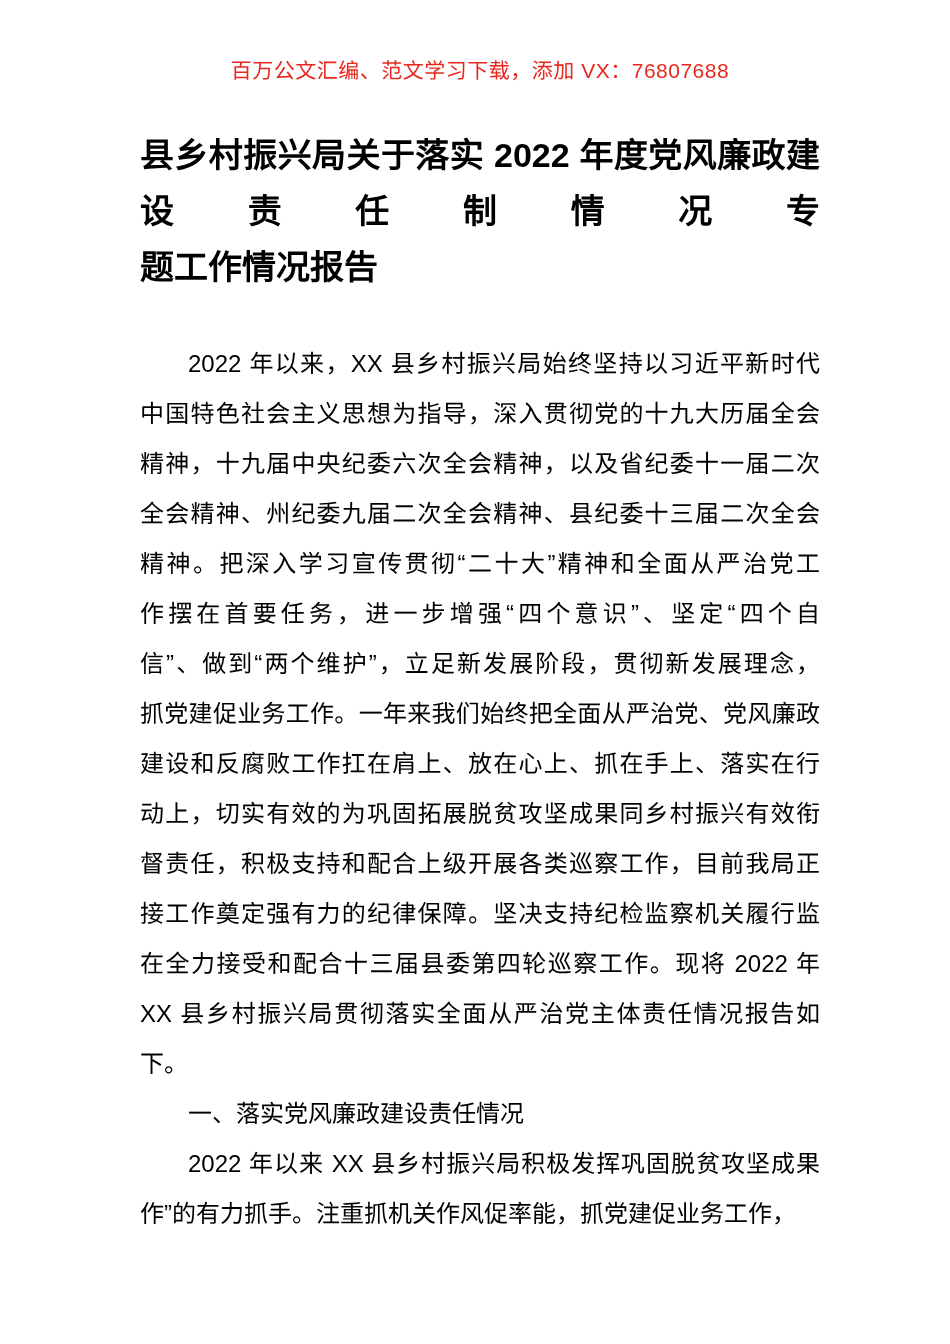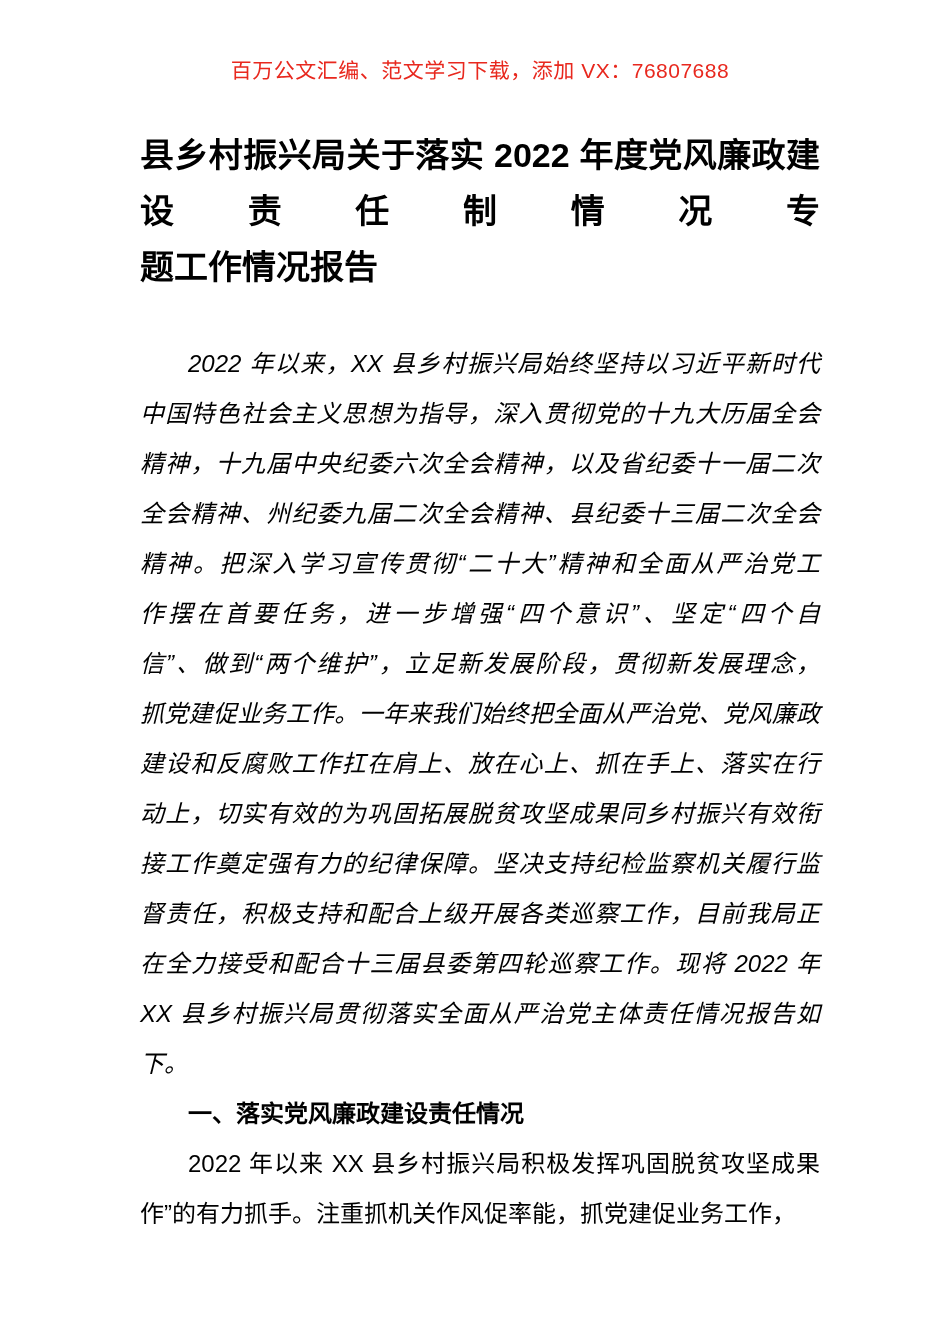--- a/index.html
+++ b/index.html
@@ -28,33 +28,33 @@
     font-size: 34px;
     font-weight: bold;
     line-height: 56px;
     white-space: normal;
   }
   .fill {
     text-align: justify;
     text-align-last: justify;
     text-justify: inter-character;
   }
-  .para-block { margin-top: 44px; font-style: italic; }
+  .para-block { margin-top: 44px; }
   .line {
     font-size: 24px;
     line-height: 50px;
     text-align: justify;
     text-align-last: justify;
     text-justify: inter-character;
   }
   .line.indent { text-indent: 2em; }
   .line.endline { text-align-last: left; }
   .heading {
     font-size: 24px;
-    font-weight: bold;
+    font-weight: normal;
     line-height: 50px;
     text-indent: 2em;
     text-align: left;
   }
 </style>
 </head>
 <body>
 
 <div class="page">
 
@@ -69,22 +69,22 @@
     <div class="line indent">2022 年以来，XX 县乡村振兴局始终坚持以习近平新时代</div>
     <div class="line">中国特色社会主义思想为指导，深入贯彻党的十九大历届全会</div>
     <div class="line">精神，十九届中央纪委六次全会精神，以及省纪委十一届二次</div>
     <div class="line">全会精神、州纪委九届二次全会精神、县纪委十三届二次全会</div>
     <div class="line">精神。把深入学习宣传贯彻“二十大”精神和全面从严治党工</div>
     <div class="line">作摆在首要任务，进一步增强“四个意识”、坚定“四个自</div>
     <div class="line">信”、做到“两个维护”，立足新发展阶段，贯彻新发展理念，</div>
     <div class="line">抓党建促业务工作。一年来我们始终把全面从严治党、党风廉政</div>
     <div class="line">建设和反腐败工作扛在肩上、放在心上、抓在手上、落实在行</div>
     <div class="line">动上，切实有效的为巩固拓展脱贫攻坚成果同乡村振兴有效衔</div>
+    <div class="line">督责任，积极支持和配合上级开展各类巡察工作，目前我局正</div>
     <div class="line">接工作奠定强有力的纪律保障。坚决支持纪检监察机关履行监</div>
-    <div class="line">督责任，积极支持和配合上级开展各类巡察工作，目前我局正</div>
     <div class="line">在全力接受和配合十三届县委第四轮巡察工作。现将 2022 年</div>
     <div class="line endline">XX 县乡村振兴局贯彻落实全面从严治党主体责任情况报告如下。</div>
   </div>
 
   <div class="heading">一、落实党风廉政建设责任情况</div>
 
   <div>
     <div class="line indent">2022 年以来 XX 县乡村振兴局积极发挥巩固脱贫攻坚成果</div>
     <div class="line endline">作”的有力抓手。注重抓机关作风促率能，抓党建促业务工作，</div>
   </div>

